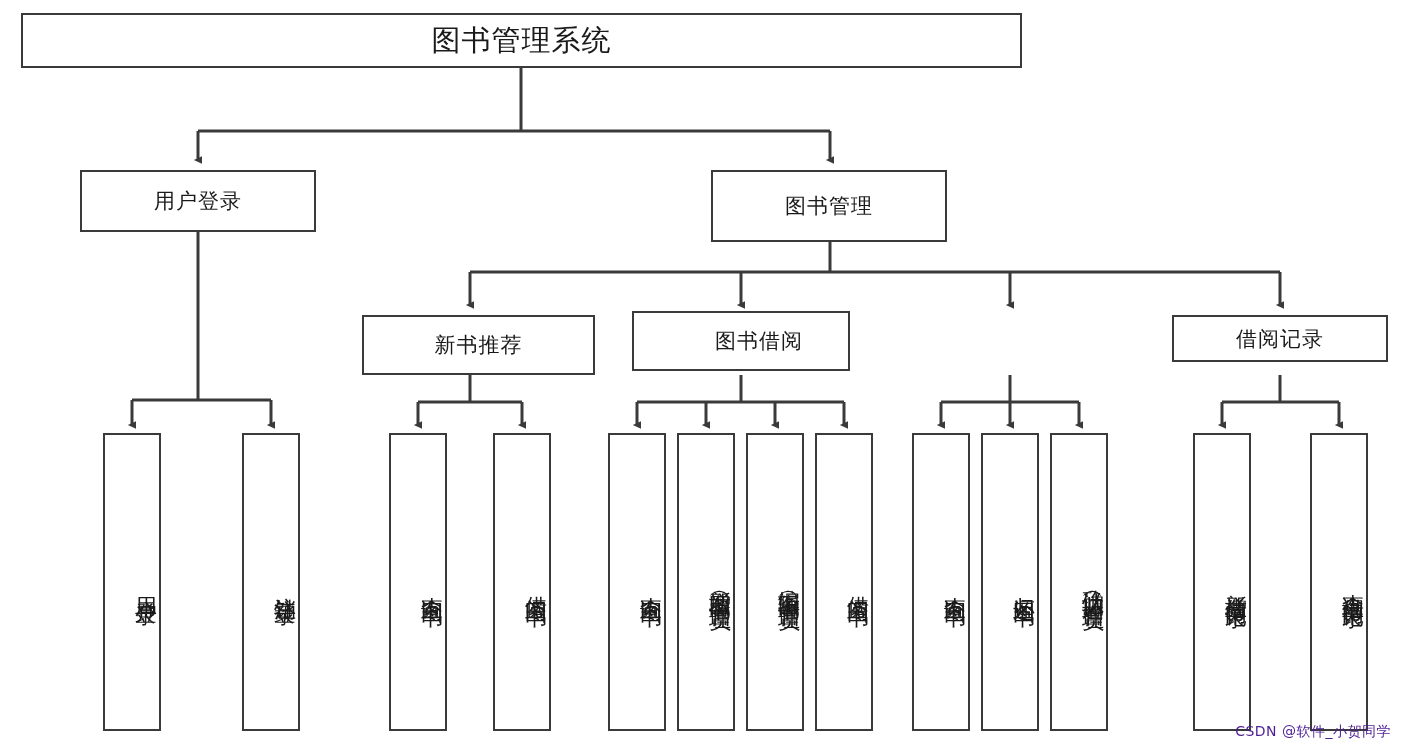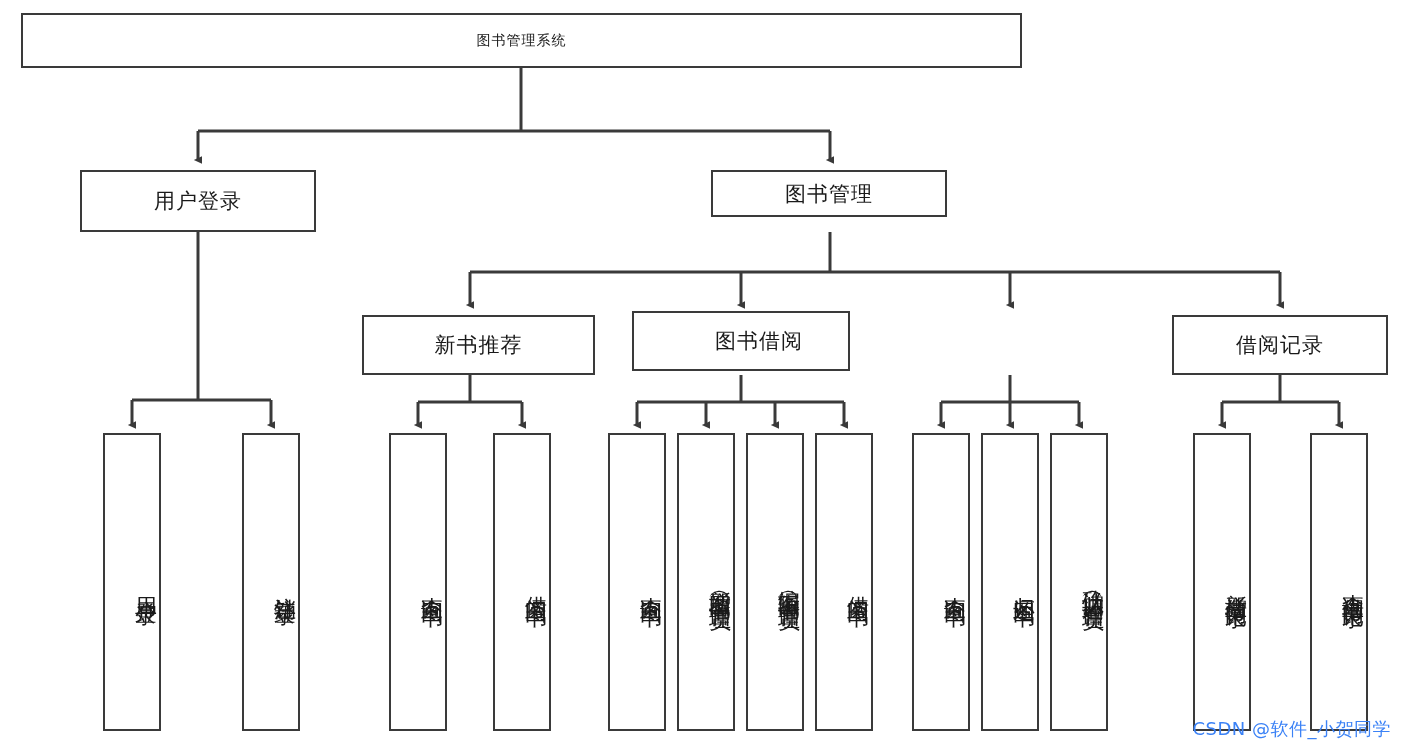--- a/index.html
+++ b/index.html
@@ -38,41 +38,41 @@
     align-items: center;
     justify-content: center;
     color: #1a1a1a;
   }
   .node.horizontal {
     writing-mode: horizontal-tb;
     font-size: 21px;
     letter-spacing: 1px;
   }
   .node.root-node {
-    font-size: 14px;
+    font-size: 29px;
   }
   .node.vertical {
     writing-mode: vertical-rl;
     text-orientation: upright;
     align-items: flex-start;
     justify-content: center;
     padding-top: 6px;
     font-size: 22px;
     line-height: 1.18;
     letter-spacing: 3px;
   }
   .node .label {
     display: block;
   }
   .watermark {
     position: absolute;
     right: 14px;
     bottom: 6px;
-    font-size: 18px;
-    color: #3b82f6;
+    font-size: 14px;
+    color: #4c1d95;
     letter-spacing: 0.5px;
     white-space: nowrap;
     margin-left: 45px;
   }
 </style>
 </head>
 <body>
 
 <div id="diagram-root">
 
@@ -129,34 +129,34 @@
   </svg>
 
   <div class="node horizontal root-node" style="left:21px; top:13px; width:1001px; height:55px;">
     <span class="label">图书管理系统</span>
   </div>
 
   <div class="node horizontal" style="left:80px; top:170px; width:236px; height:62px;">
     <span class="label">用户登录</span>
   </div>
 
-  <div class="node horizontal" style="left:711px; top:170px; width:236px; height:47px;text-align:right;">
+  <div class="node horizontal" style="left:711px; top:170px; width:236px; height:72px;text-align:right;">
     <span class="label">图书管理</span>
   </div>
 
   <div class="node horizontal" style="left:362px; top:315px; width:233px; height:60px;">
     <span class="label">新书推荐</span>
   </div>
 
   <div class="node horizontal" style="left:632px; top:311px; width:218px; height:60px;padding-left:36px;">
     <span class="label">图书借阅</span>
   </div>
 
 
-  <div class="node horizontal" style="left:1172px; top:315px; width:216px; height:60px;">
+  <div class="node horizontal" style="left:1172px; top:315px; width:216px; height:47px;">
     <span class="label">借阅记录</span>
   </div>
 
   <div class="node vertical" style="left:103px; top:433px; width:58px; height:298px;">
     <span class="label">用户登录</span>
   </div>
 
   <div class="node vertical" style="left:242px; top:433px; width:58px; height:298px;">
     <span class="label">注销登录</span>
   </div>

